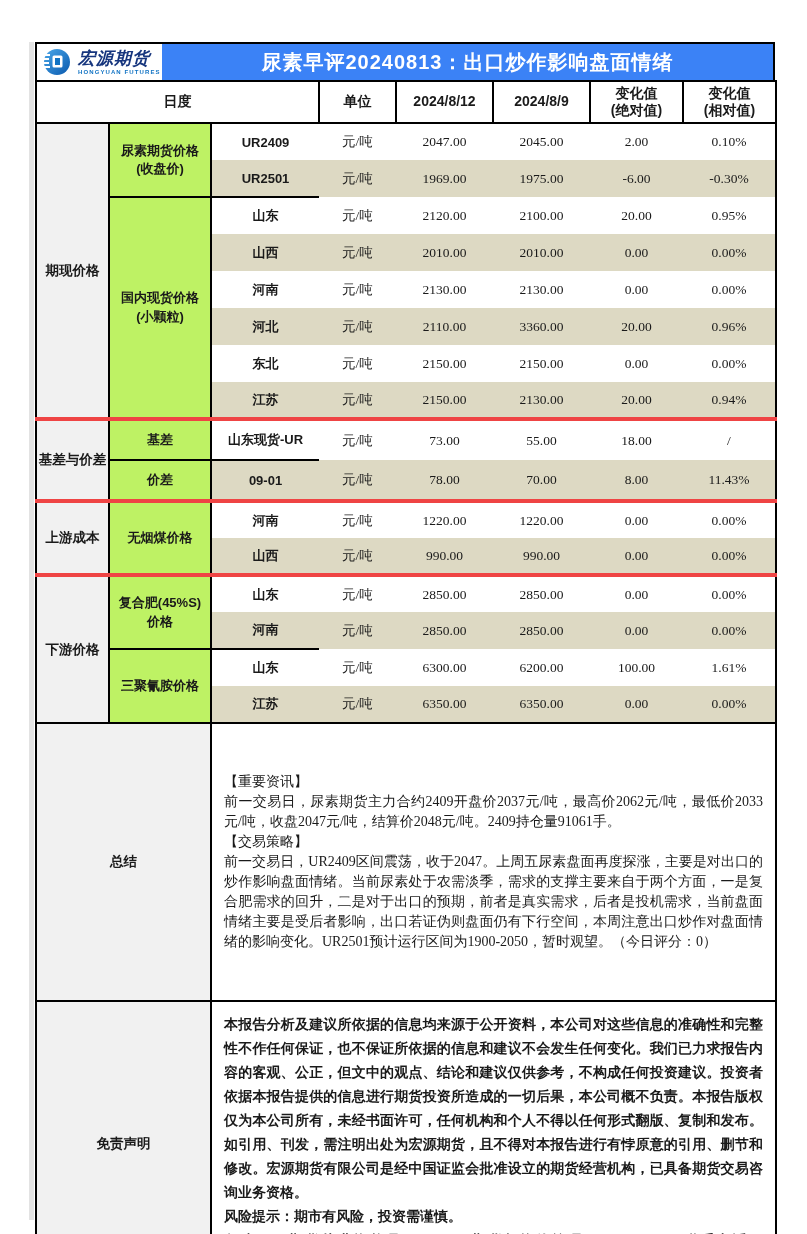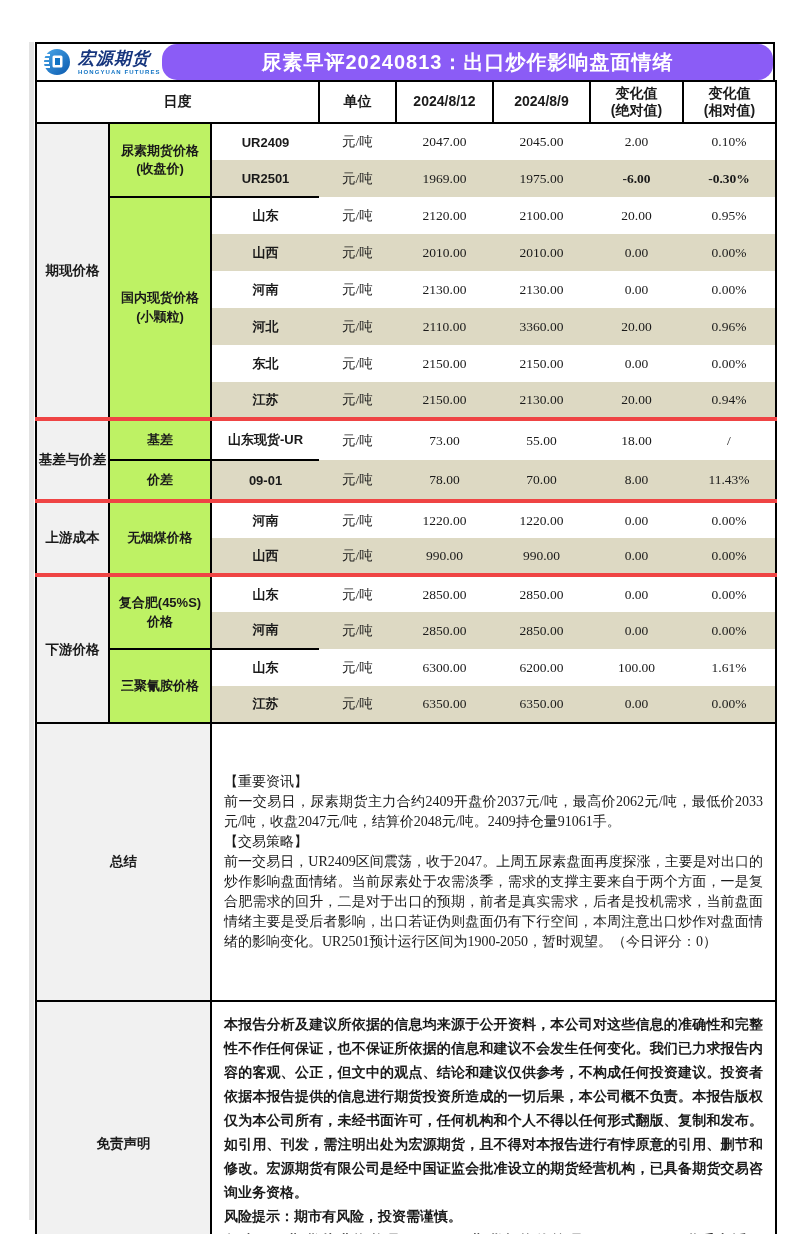--- a/index.html
+++ b/index.html
@@ -9,40 +9,40 @@
   .edge-strip { position:absolute; left:29px; top:42px; width:5px; height:1178px; background:#e3e3e3; }
 
   .report { position:absolute; left:35px; top:42px; width:740px; }
 
   
   .titlebar { display:flex; width:740px; height:38px; border:2px solid #000; border-bottom:none; }
   .logo-cell { width:125px; height:100%; background:#ffffff; display:flex; align-items:center; padding-left:3px; gap:6px; }
   .logo-text { display:flex; flex-direction:column; line-height:1; }
   .logo-cn { font-size:17px; font-weight:bold; color:#16357d; letter-spacing:1px; font-style:italic; }
   .logo-en { font-size:6px; color:#1173c4; letter-spacing:1.1px; font-weight:bold; margin-top:2px; }
-  .title-cell { flex:1; background:#8b5cf6; color:#ffffff; display:flex; align-items:center; justify-content:center; font-size:20px; font-weight:bold; letter-spacing:1px;border-radius:15px; }
+  .title-cell { flex:1; background:#3b82f6; color:#ffffff; display:flex; align-items:center; justify-content:center; font-size:20px; font-weight:bold; letter-spacing:1px; }
 
   
   table.main { border-collapse:collapse; width:740px; table-layout:fixed; border:2px solid #000; }
   col.c1{width:73px} col.c2{width:102px} col.c3{width:108px} col.c4{width:77px}
   col.c5{width:97px} col.c6{width:97px} col.c7{width:93px} col.c8{width:93px}
   td { vertical-align:middle; text-align:center; font-size:13px; overflow:hidden; }
 
   tr.hdr td { height:42px; border:2px solid #000; font-weight:bold; font-size:14px; background:#ffffff; line-height:1.25; }
   tr.data { height:37px; }
   tr.tall { height:41px; }
   td.g { background:#f1f1f1; border:2px solid #000; font-weight:bold; font-size:13.5px; }
   td.s { background:#bef264; border:2px solid #000; font-weight:bold; line-height:1.4; padding:0 3px; }
   td.lbl { font-weight:bold; }
   td.num, td.unit { font-family:"Liberation Serif","DejaVu Serif",serif; font-size:13.5px; color:#1a1a1a; }
   tr.alt td.d { background:#ddd9c3; }
   tr.gb td { border-top:4px solid #ef4444; }
   td.sb { border-top:2px solid #000; }
   .up { color:#ff0000; }
-  .down { color:#00b050;font-weight:bold; }
+  .down { color:#00b050; }
   .flat { color:#1a1a1a; }
 
   
   td.bigcell { text-align:left; vertical-align:middle; border:2px solid #000; background:#ffffff; padding:10px 12px; }
   td.summary-cell { height:278px; font-family:"Liberation Serif","DejaVu Serif",serif; font-size:14px; line-height:20px; }
   td.summary-cell p { text-align:justify; }
   td.disclaimer-cell { height:220px; font-weight:bold; font-size:14px; line-height:24px; }
   td.disclaimer-cell p { text-align:justify; }
 </style>
 </head>

